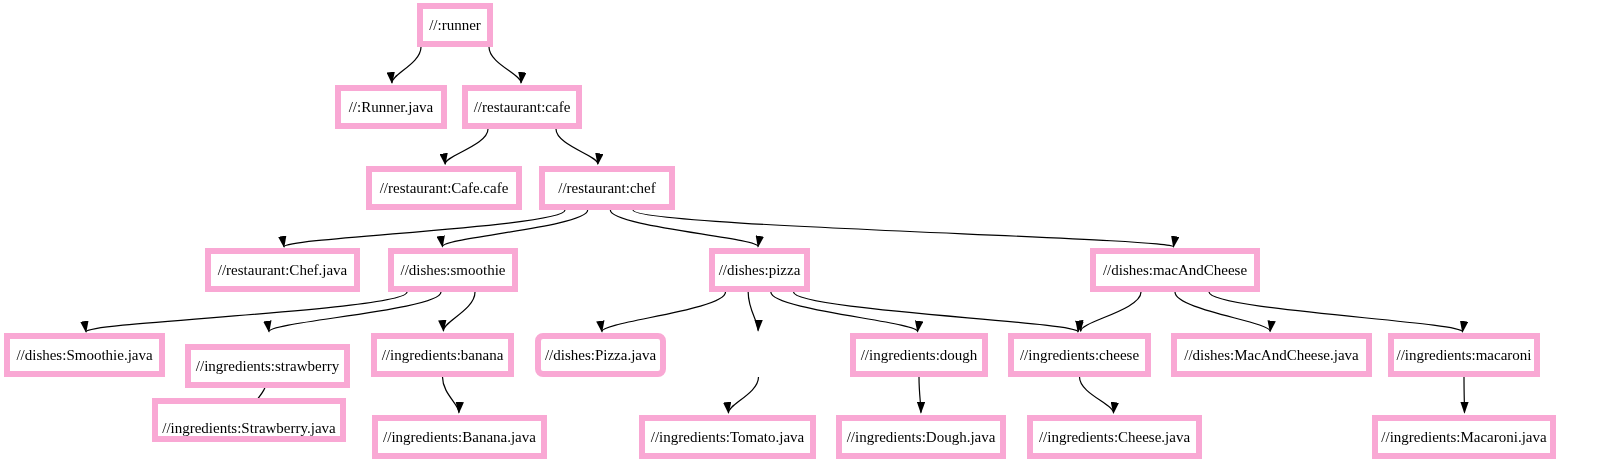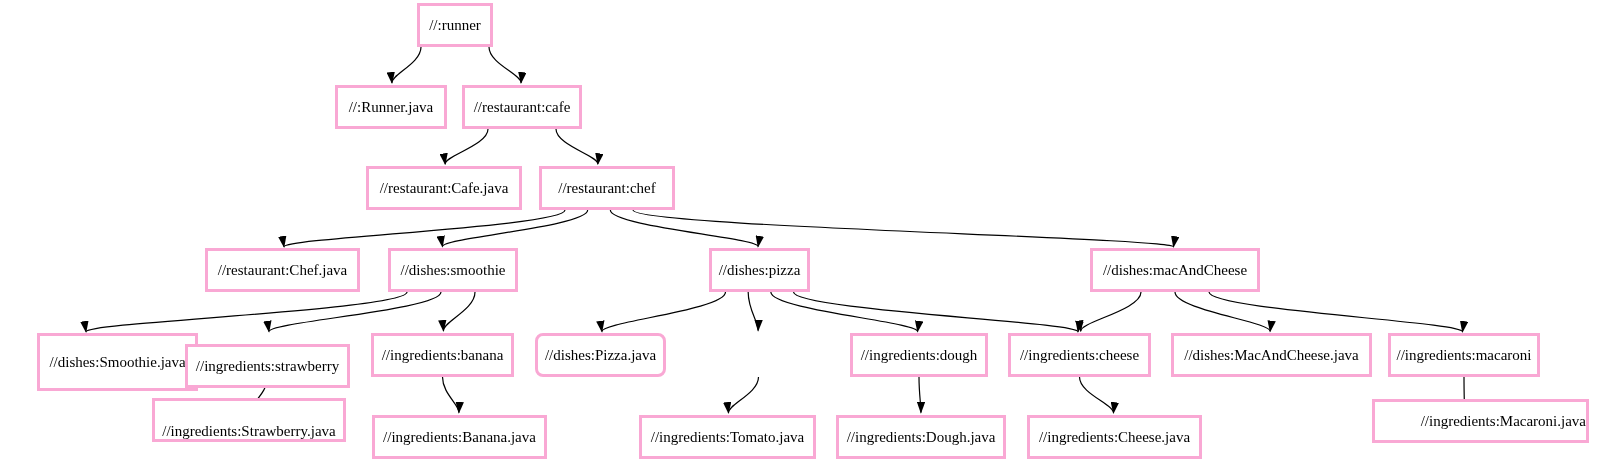--- a/index.html
+++ b/index.html
@@ -26,21 +26,21 @@
   #node-layer {
     position: absolute;
     left: 0;
     top: 0;
     width: 1600px;
     height: 468px;
   }
   .graph-node {
     position: absolute;
     box-sizing: border-box;
-    border: 3px solid #f9a8d4;
+    border: 6px solid #f9a8d4;
     background: #ffffff;
     display: flex;
     align-items: center;
     justify-content: center;
     white-space: nowrap;
   }
   .graph-node .node-label {
     font-family: "Liberation Serif", "DejaVu Serif", serif;
     font-size: 15px;
     line-height: 1;
@@ -89,38 +89,38 @@
       <div class="graph-node" style="left: 417px; top: 3px; width: 76px; height: 44px;">
         <span class="node-label">//:runner</span>
       </div>
       <div class="graph-node" style="left: 335px; top: 85px; width: 112px; height: 44px;">
         <span class="node-label">//:Runner.java</span>
       </div>
       <div class="graph-node" style="left: 462px; top: 85px; width: 120px; height: 44px;">
         <span class="node-label">//restaurant:cafe</span>
       </div>
       <div class="graph-node" style="left: 366px; top: 166px; width: 156px; height: 44px;">
-        <span class="node-label">//restaurant:Cafe.java</span>
+        <span class="node-label">//restaurant:Cafe.cafe</span>
       </div>
       <div class="graph-node" style="left: 539px; top: 166px; width: 136px; height: 44px;">
         <span class="node-label">//restaurant:chef</span>
       </div>
       <div class="graph-node" style="left: 205px; top: 248px; width: 155px; height: 44px;">
         <span class="node-label">//restaurant:Chef.java</span>
       </div>
       <div class="graph-node" style="left: 376px; top: 248px; width: 130px; height: 44px; margin-left: 12px;">
         <span class="node-label">//dishes:smoothie</span>
       </div>
       <div class="graph-node" style="left: 709px; top: 248px; width: 101px; height: 44px;">
         <span class="node-label">//dishes:pizza</span>
       </div>
       <div class="graph-node" style="left: 1090px; top: 248px; width: 170px; height: 44px;">
         <span class="node-label">//dishes:macAndCheese</span>
       </div>
-      <div class="graph-node" style="left: 4px; top: 333px; width: 161px; height: 58px; margin-left: 33px;">
+      <div class="graph-node" style="left: 4px; top: 333px; width: 161px; height: 44px;">
         <span class="node-label">//dishes:Smoothie.java</span>
       </div>
       <div class="graph-node" style="left: 185px; top: 344px; width: 165px; height: 44px;">
         <span class="node-label">//ingredients:strawberry</span>
       </div>
       <div class="graph-node" style="left: 371px; top: 333px; width: 143px; height: 44px;">
         <span class="node-label">//ingredients:banana</span>
       </div>
       <div class="graph-node" style="left: 535px; top: 333px; width: 131px; height: 44px; border-radius: 8px;">
         <span class="node-label">//dishes:Pizza.java</span>
@@ -145,17 +145,17 @@
       </div>
       <div class="graph-node" style="left: 639px; top: 415px; width: 177px; height: 44px;">
         <span class="node-label">//ingredients:Tomato.java</span>
       </div>
       <div class="graph-node" style="left: 836px; top: 415px; width: 170px; height: 44px;">
         <span class="node-label">//ingredients:Dough.java</span>
       </div>
       <div class="graph-node" style="left: 1027px; top: 415px; width: 175px; height: 44px;">
         <span class="node-label">//ingredients:Cheese.java</span>
       </div>
-      <div class="graph-node" style="left: 1372px; top: 399px; width: 217px; height: 44px; justify-content: flex-end;">
+      <div class="graph-node" style="left: 1372px; top: 415px; width: 184px; height: 44px;">
         <span class="node-label">//ingredients:Macaroni.java</span>
       </div>
     </div>
 </div>
 
 </body></html>

